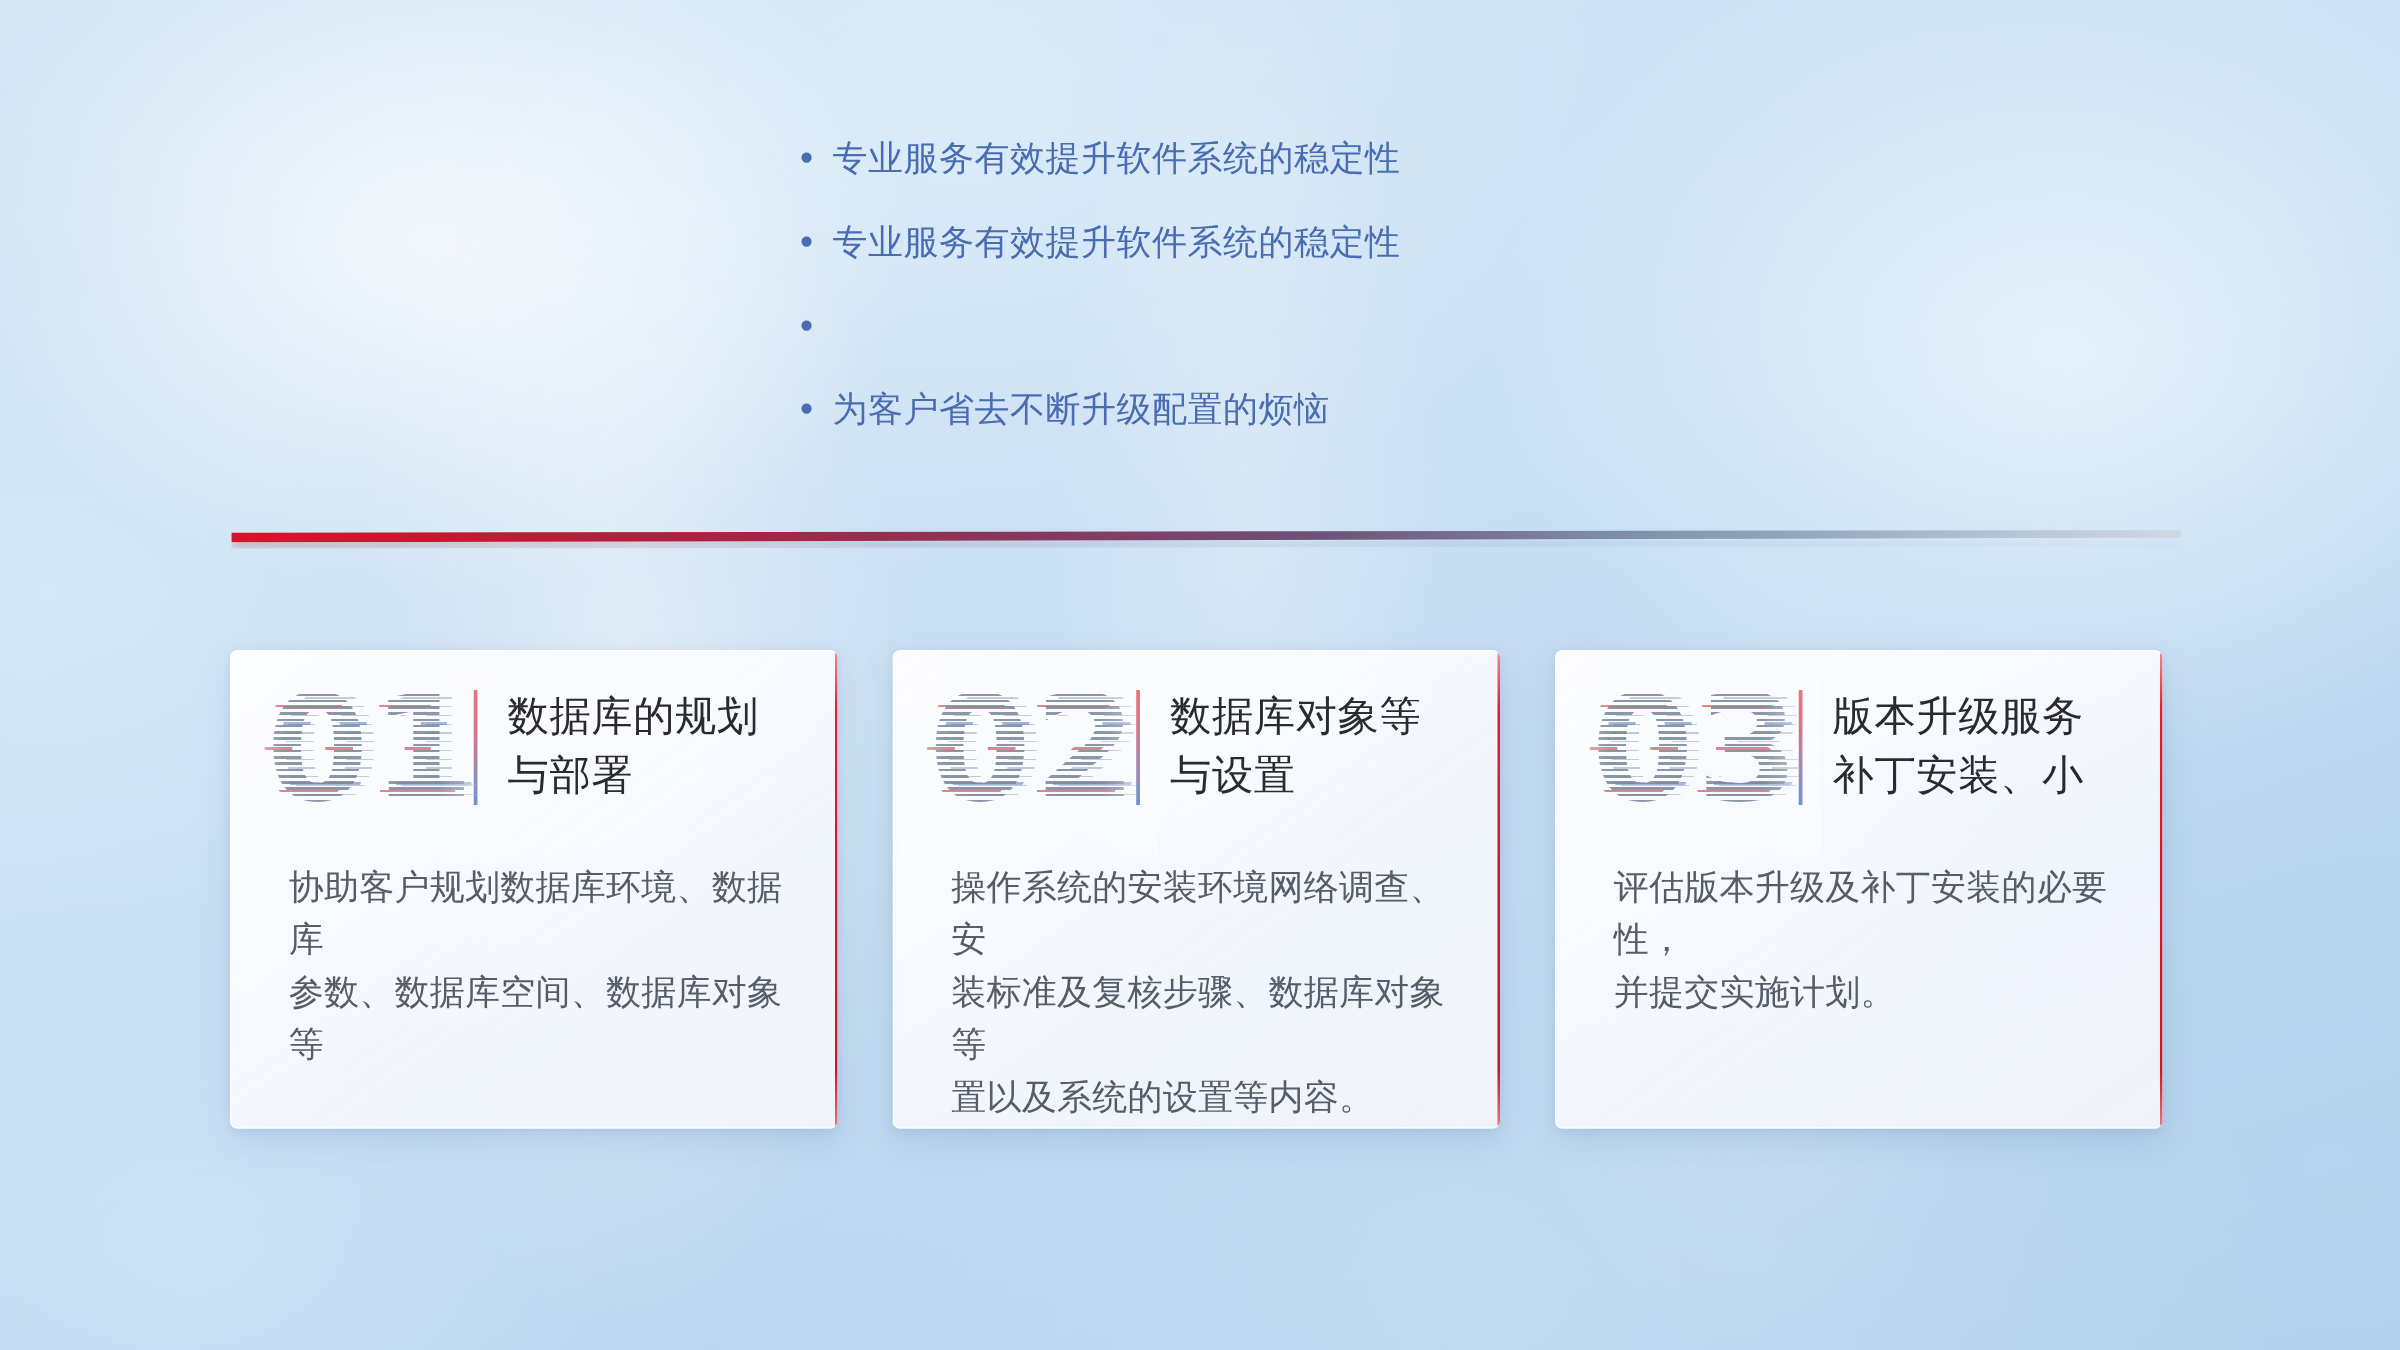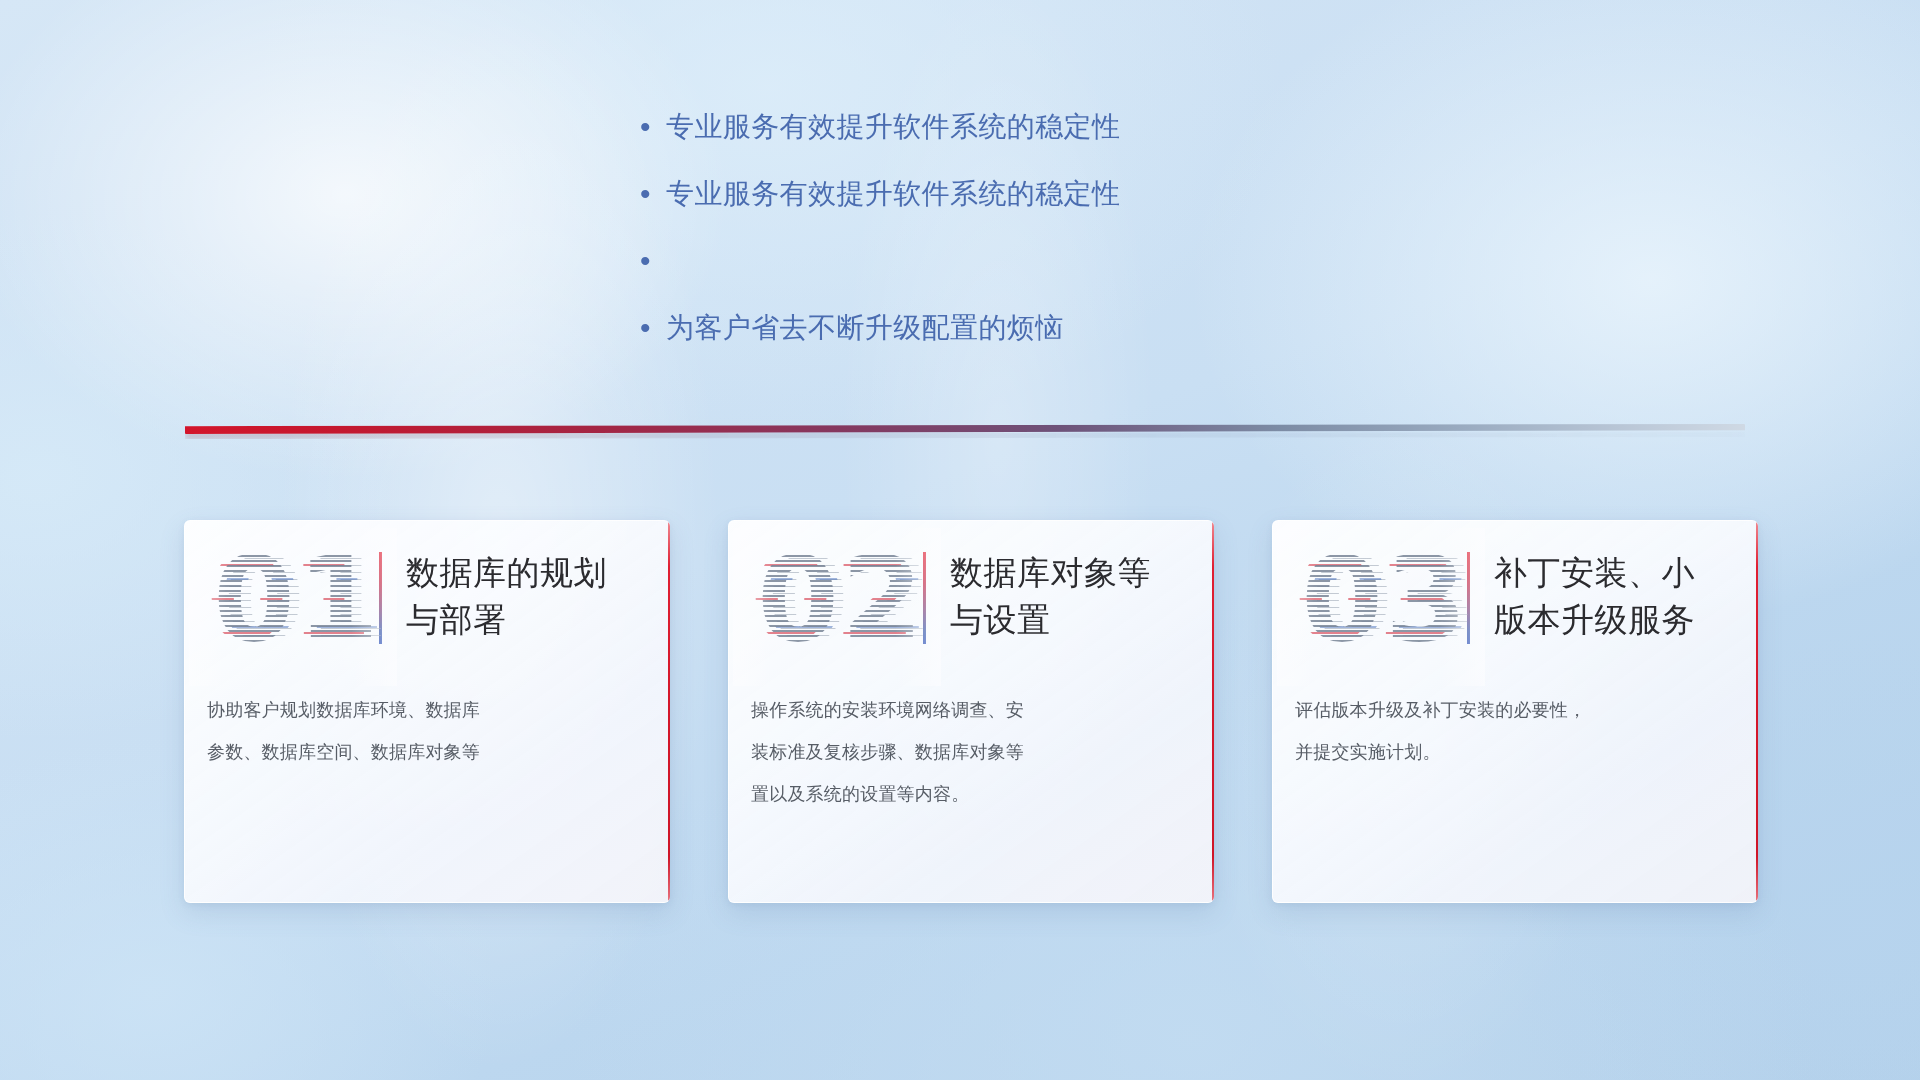--- a/index.html
+++ b/index.html
@@ -82,21 +82,21 @@
     background: linear-gradient(90deg, rgba(120,20,35,0.22) 0%, rgba(120,130,160,0.16) 55%, rgba(150,165,185,0.05) 100%);
     filter: blur(3px);
     clip-path: polygon(0% 20%, 100% 0%, 100% 70%, 0% 100%);
   }
 
   
   .cards {
     position: absolute;
     left: 184px; top: 520px;
     display: flex;
-    gap: 58px;
+    gap: 44px;
   }
   .card {
     position: relative;
     width: 486px;
     height: 383px;
     border-radius: 6px;
     background: linear-gradient(145deg, rgba(255,255,255,0.94) 0%, rgba(252,253,255,0.90) 35%, rgba(247,248,253,0.86) 70%, rgba(248,246,250,0.88) 100%);
     border-top: 1px solid rgba(255,255,255,0.95);
     border-left: 1px solid rgba(255,255,255,0.95);
     border-bottom: 1px solid rgba(255,255,255,0.8);
@@ -177,22 +177,22 @@
   }
   .card-title {
     flex: 1 1 auto;
     font-size: 33px;
     line-height: 47px;
     color: #2b2b2f;
     letter-spacing: 0.5px;
     padding-top: 5px;
   }
   .card-body {
-    padding: 22px 40px 0 22px;
-    font-size: 18px;
+    padding: 22px 40px 0 46px;
+    font-size: 28px;
     line-height: 42px;
     color: #575d66;
     letter-spacing: 0.2px;
   }
 </style>
 </head>
 <body>
 
 <div id="stage">
 
@@ -276,22 +276,22 @@
       <div class="card-head">
         <div class="bignum">
           <div class="glyph skewed">03</div>
           <div class="glyph tintA">03</div>
           <div class="glyph tintB">03</div>
           <div class="glyph">03</div>
           <div class="fade"></div>
         </div>
         <div class="vbar"></div>
         <div class="card-title">
+          <div>版本升级服务</div>
           <div>补丁安装、小</div>
-          <div>版本升级服务</div>
         </div>
       </div>
       <div class="card-body">
         <div>评估版本升级及补丁安装的必要性，</div>
         <div>并提交实施计划。</div>
         <div></div>
       </div>
     </div>
 
   </div>

